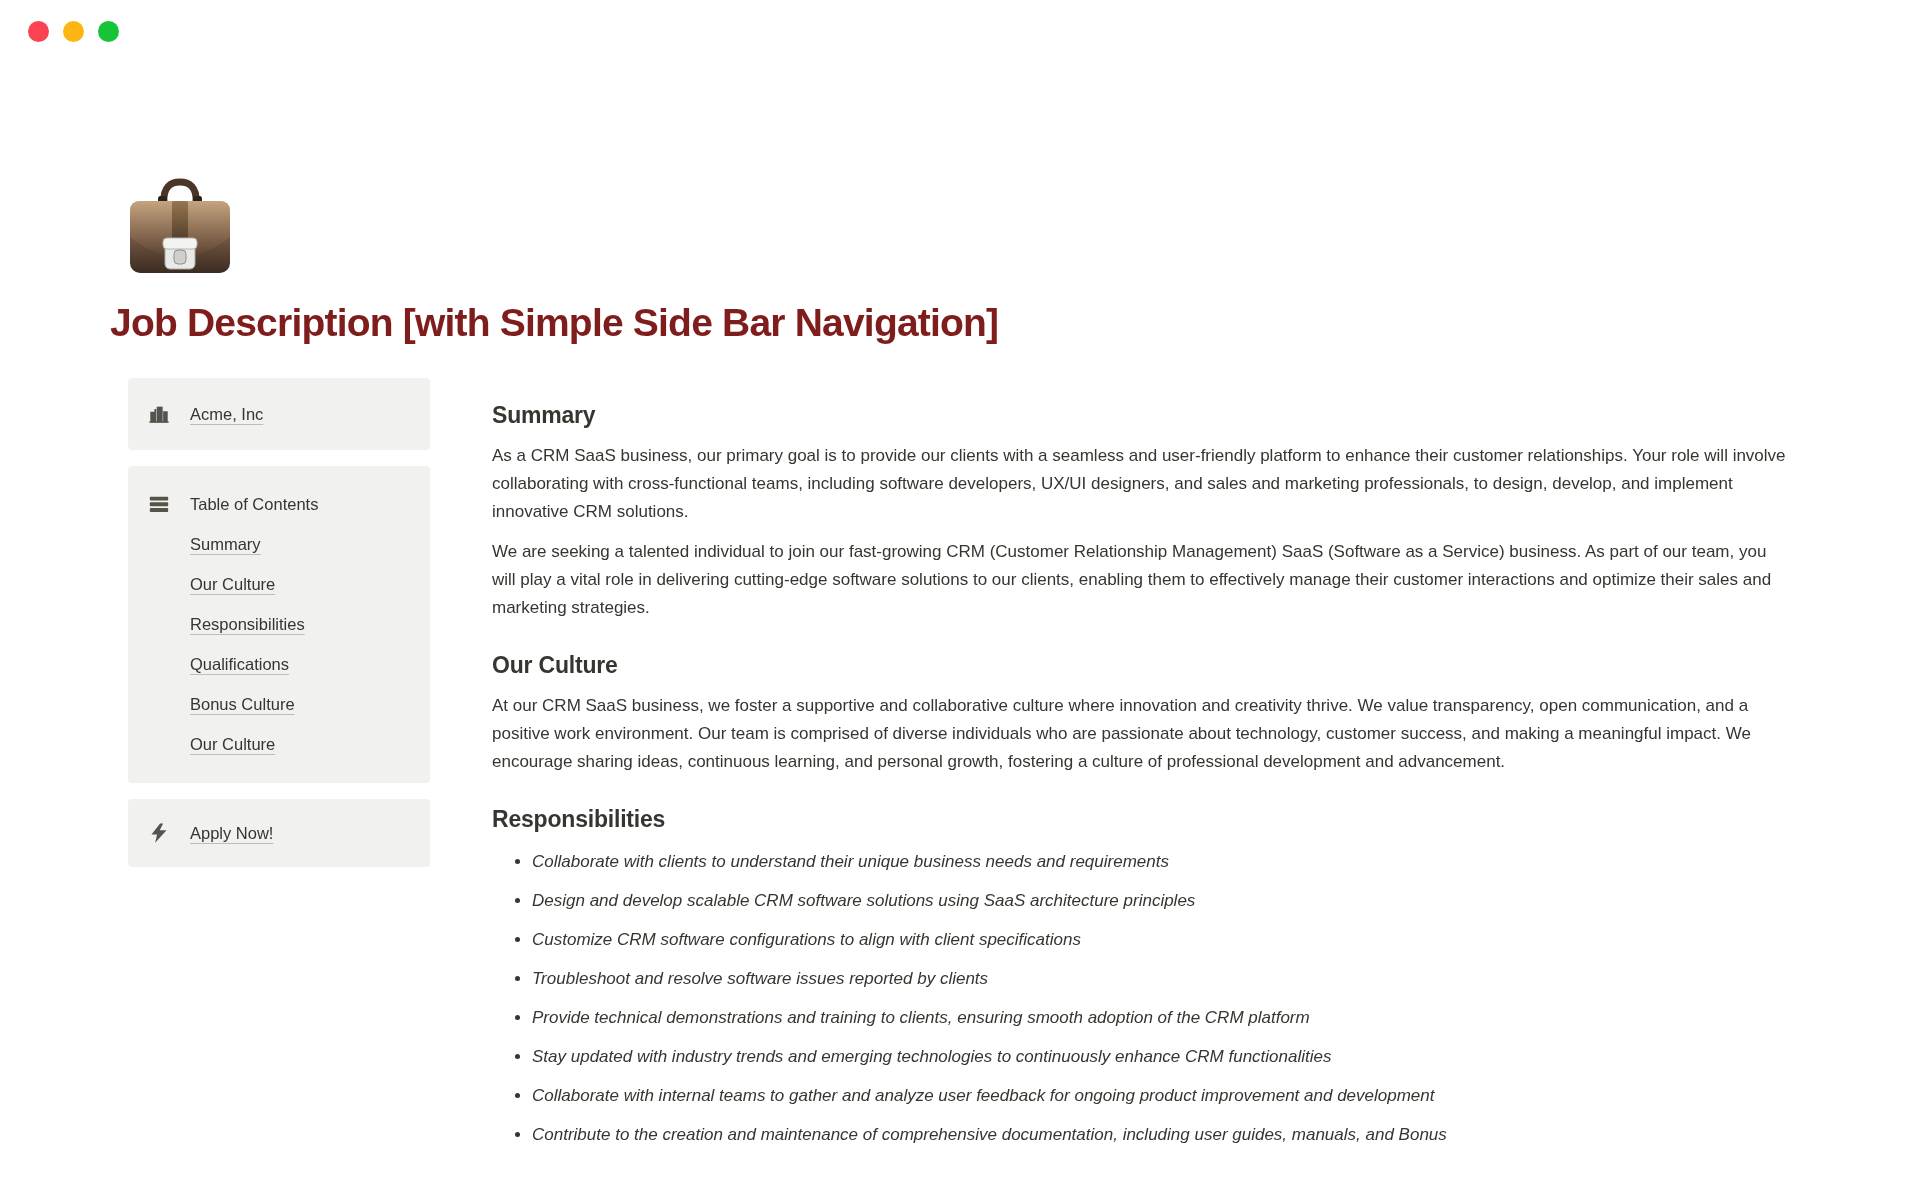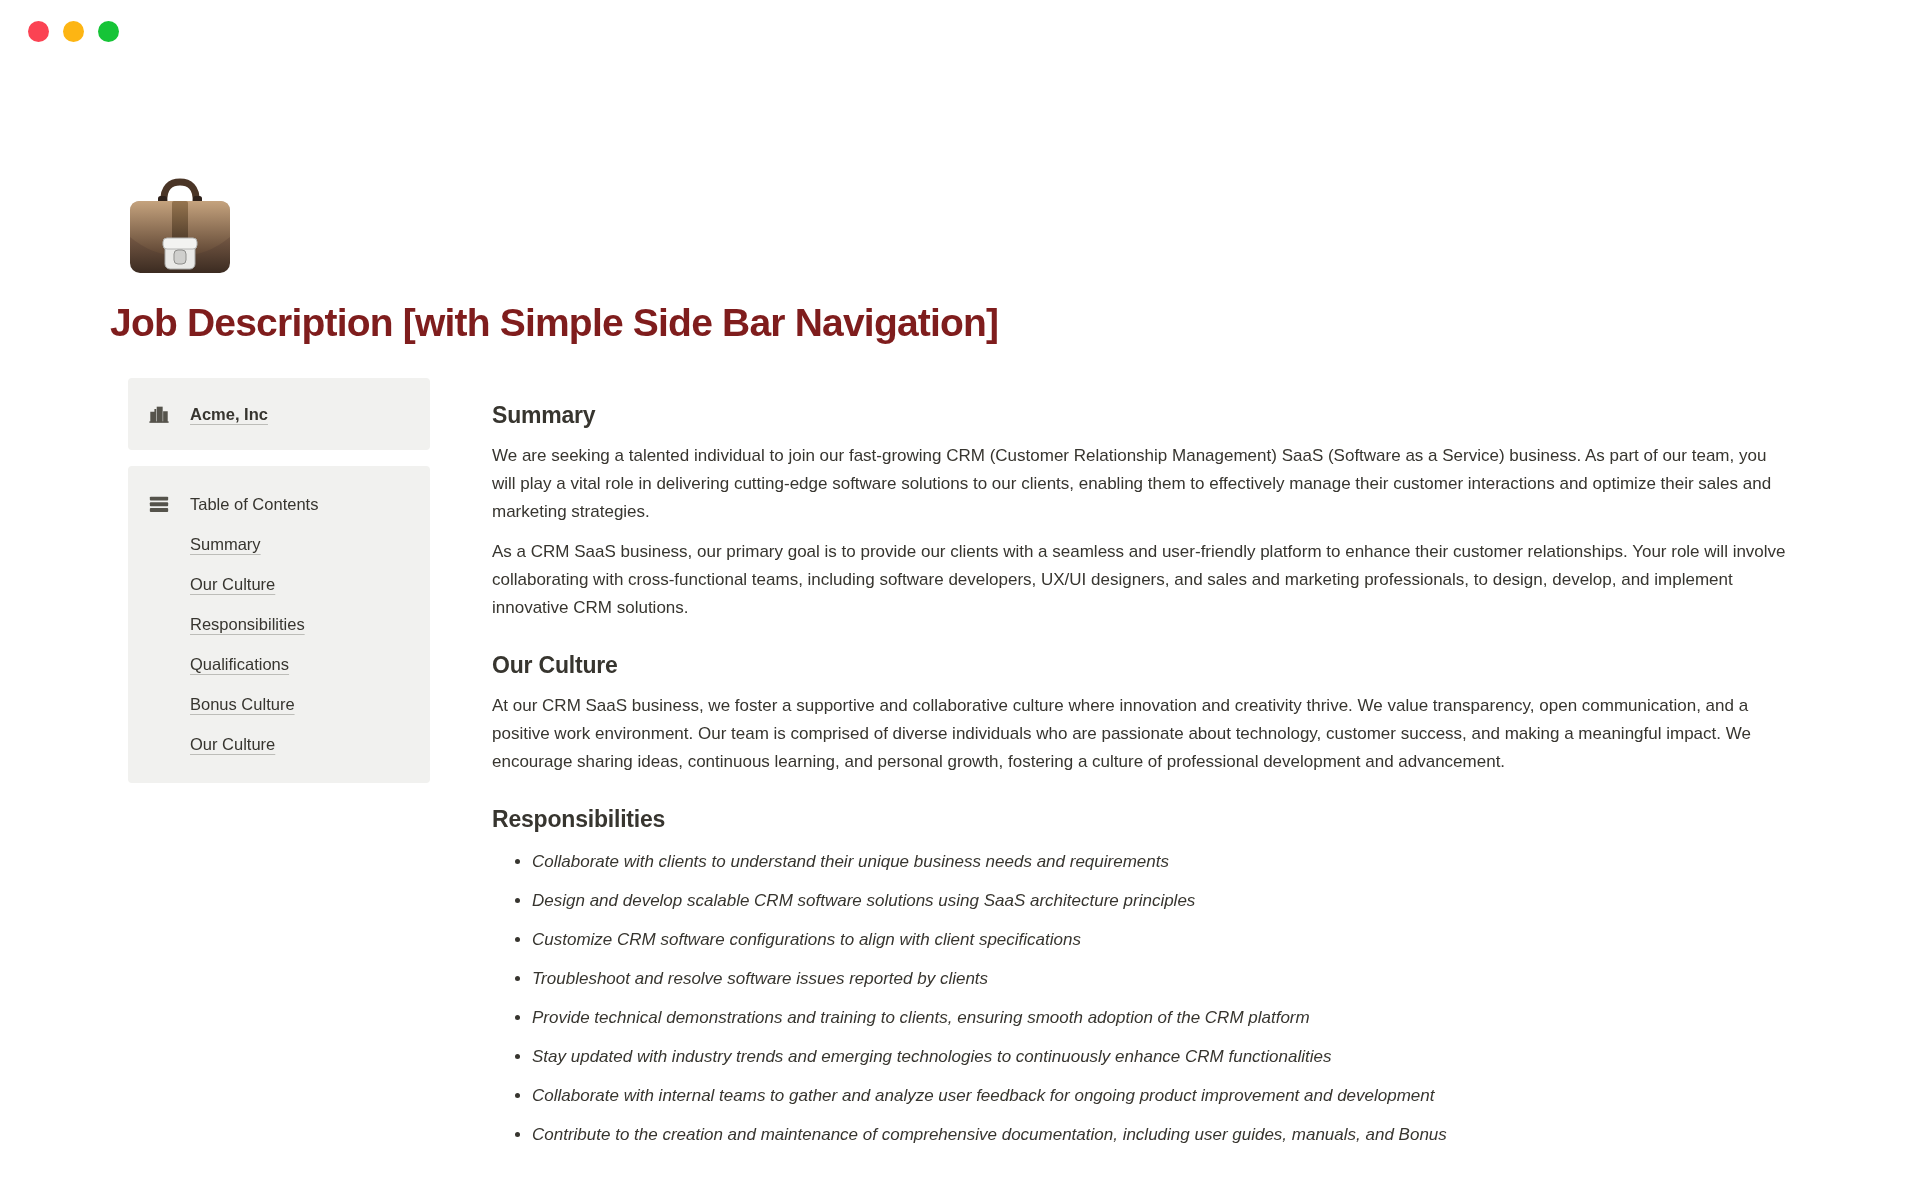--- a/index.html
+++ b/index.html
@@ -20,21 +20,21 @@
     font-weight:700; letter-spacing:-0.8px; color:#7f1d1d; }
 
   .columns { display:flex; margin-top:31px; align-items:flex-start; }
 
   .sidebar { width:302px; flex-shrink:0; }
   .card { background:#f1f1ef; border-radius:4px; padding:25px 20px; margin-bottom:16px; }
   .card-row { display:flex; align-items:center; gap:20px; }
   .icon { width:22px; height:22px; flex-shrink:0; display:inline-flex; align-items:center; justify-content:center; }
   a.side-link { color:#37352f; cursor:pointer; text-decoration:underline;
     text-decoration-color:rgba(55,53,47,0.28); text-decoration-thickness:1px; text-underline-offset:4px; }
-  .bold { font-weight:700; }
+  .bold { font-weight:400; }
   .side-text { font-size:16.5px; line-height:22px; }
   .card.toc { padding:27px 20px 28px 20px; }
   .toc-title { font-size:16.5px; font-weight:400; line-height:22px; }
   .toc-links { display:block; margin-left:42px; }
   .toc-links a { display:table; font-size:16.5px; line-height:22px; margin-top:18px; }
   .card.apply { padding:23px 20px; margin-bottom:0; }
 
   .main { margin-left:62px; width:1300px; }
   .main h2 { font-size:23px; line-height:26px; font-weight:700; margin-top:30px; letter-spacing:-0.2px; }
   .main h2.first { margin-top:24px; }
@@ -119,28 +119,38 @@
         <nav class="toc-links">
           <a class="side-link">Summary</a>
           <a class="side-link">Our Culture</a>
           <a class="side-link">Responsibilities</a>
           <a class="side-link">Qualifications</a>
           <a class="side-link">Bonus Culture</a>
           <a class="side-link">Our Culture</a>
         </nav>
       </div>
 
+      <div class="card apply">
+        <div class="card-row">
+          <span class="icon">
+            <svg viewBox="0 0 24 24" width="22" height="22" fill="#55534b">
+              <path d="M13.2 1.5 L3.8 13.6 H9.9 L7.8 22.5 L20.2 8.9 H12.8 L16.5 1.5 Z"></path>
+            </svg>
+          </span>
+          <a class="side-link bold side-text">Apply Now!</a>
+        </div>
+      </div>
 
     </aside>
 
     <main class="main">
 
       <h2 class="first">Summary</h2>
+      <p>As a CRM SaaS business, our primary goal is to provide our clients with a seamless and user-friendly platform to enhance their customer relationships. Your role will involve collaborating with cross-functional teams, including software developers, UX/UI designers, and sales and marketing professionals, to design, develop, and implement innovative CRM solutions.</p>
       <p>We are seeking a talented individual to join our fast-growing CRM (Customer Relationship Management) SaaS (Software as a Service) business. As part of our team, you will play a vital role in delivering cutting-edge software solutions to our clients, enabling them to effectively manage their customer interactions and optimize their sales and marketing strategies.</p>
-      <p>As a CRM SaaS business, our primary goal is to provide our clients with a seamless and user-friendly platform to enhance their customer relationships. Your role will involve collaborating with cross-functional teams, including software developers, UX/UI designers, and sales and marketing professionals, to design, develop, and implement innovative CRM solutions.</p>
 
       <h2>Our Culture</h2>
       <p>At our CRM SaaS business, we foster a supportive and collaborative culture where innovation and creativity thrive. We value transparency, open communication, and a positive work environment. Our team is comprised of diverse individuals who are passionate about technology, customer success, and making a meaningful impact. We encourage sharing ideas, continuous learning, and personal growth, fostering a culture of professional development and advancement.</p>
 
       <h2>Responsibilities</h2>
       <ul>
         <li>Collaborate with clients to understand their unique business needs and requirements</li>
         <li>Design and develop scalable CRM software solutions using SaaS architecture principles</li>
         <li>Customize CRM software configurations to align with client specifications</li>
         <li>Troubleshoot and resolve software issues reported by clients</li>

